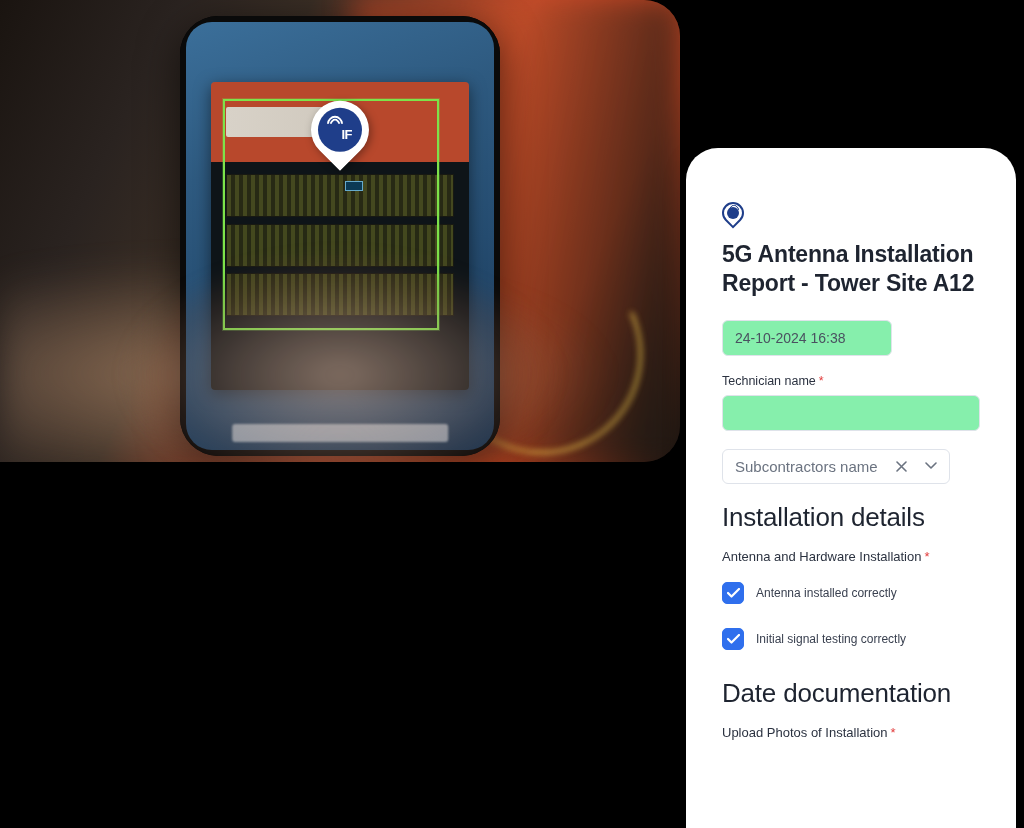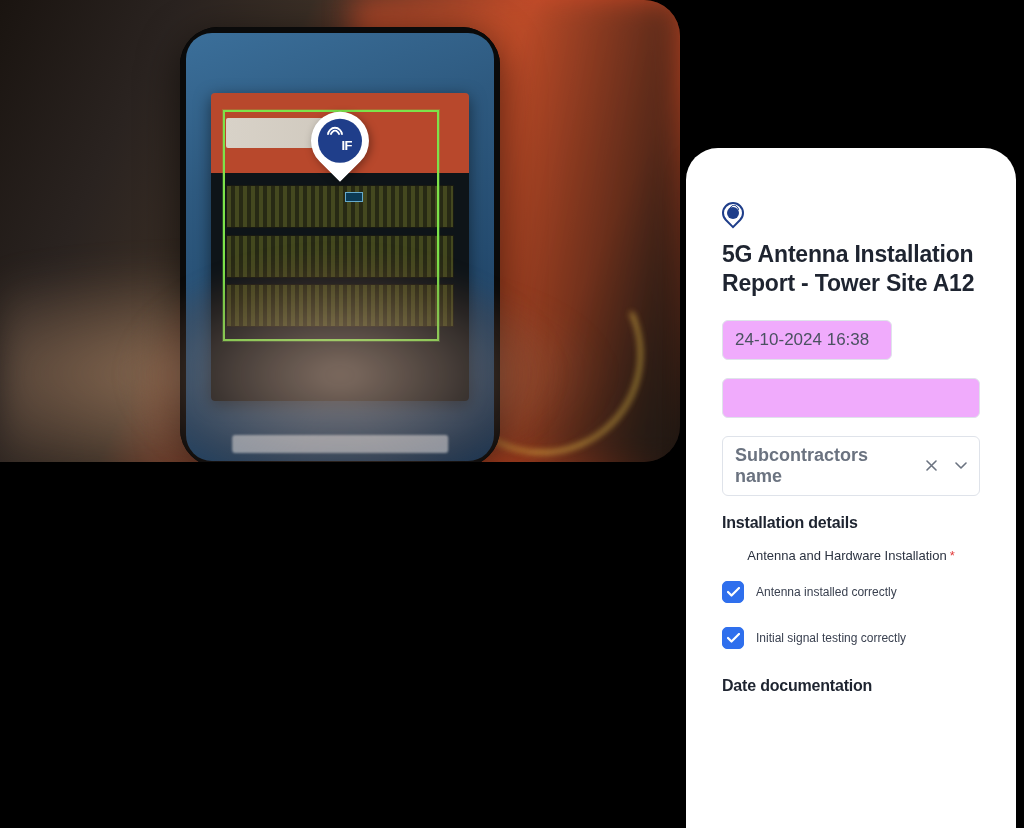--- a/index.html
+++ b/index.html
@@ -15,21 +15,21 @@
       background: linear-gradient(100deg, rgba(200,75,40,.7) 0%, rgba(190,80,40,.5) 40%, rgba(30,25,20,.8) 90%);
       filter: blur(14px); }
     .photo-blur2 { position:absolute; left:0; top:52%; width:100%; height:48%;
       background: radial-gradient(ellipse at 30% 60%, rgba(220,170,130,.5), transparent 60%);
       filter: blur(16px); }
     .cable { position:absolute; left:65%; top:55%; width:200px; height:200px; border:3px solid #e8c24a;
       border-radius:50%; border-top-color:transparent; border-left-color:transparent;
       transform: rotate(20deg); filter: blur(3px); opacity:.85; }
 
     .phone {
-      position:absolute; left:180px; top:27px; width:320px; height:440px;
+      position:absolute; left:180px; top:16px; width:320px; height:440px;
       background:#000; border-radius:38px; box-shadow: inset 0 0 0 9px #0a0a0a, 0 10px 40px rgba(0,0,0,.6);
       padding:6px; overflow:hidden;
     }
     .phone-screen {
       width:100%; height:100%; border-radius:26px; overflow:hidden; position:relative;
       background: linear-gradient(160deg, #3b6f9a 0%, #2e5a80 30%, #254c70 60%, #1a3552 100%);
     }
     .rack { position:absolute; left:8%; top:14%; width:84%; height:72%;
       background: linear-gradient(180deg, #b8482c 0%, #b8482c 26%, #0e1418 26%, #0e1418 100%);
       border-radius:4px; box-shadow: 0 4px 16px rgba(0,0,0,.5); }
@@ -85,35 +85,35 @@
     .brand-wave { position:absolute; left:7px; top:3px; width:10px; height:10px; border:1.5px solid #1f3e8a;
       border-radius:50%; border-bottom-color:transparent; border-right-color:transparent; transform: rotate(45deg); }
 
     .form-title { font-size:23px; font-weight:600; line-height:1.25; color:#1e2430; margin-bottom:22px; letter-spacing:-.2px; }
 
     .field { margin-bottom:18px; }
     .field-label { font-size:12.5px; color:#2b3240; font-weight:500; margin-bottom:7px; display:block; }
     .req { color:#e23b3b; margin-left:3px; }
     .input {
       width:100%; padding:9px 12px; border:1px solid #dfe3ea; border-radius:6px;
-      font-size:17px; color:#4a5160; background:#f0abfc;
+      font-size:14px; color:#4a5160; background:#86efac;
     }
     .input::placeholder { color:#9098a6; }
     .date-input { width:170px; }
 
     .chip {
       display:inline-flex; align-items:center; gap:18px; padding:8px 12px;
-      border:1px solid #dfe3ea; border-radius:6px; font-size:18px; color:#6b7380;
-      cursor:pointer; background:#fff;font-weight:bold;
+      border:1px solid #dfe3ea; border-radius:6px; font-size:15px; color:#6b7380;
+      cursor:pointer; background:#fff;
     }
     .chip-x, .chip-chev { color:#6b7380; display:inline-flex; }
 
-    .section-h { font-size:16px; font-weight:700; color:#1e2430; margin:2px 0 16px; letter-spacing:-.2px; }
-
-    .sub-label { font-size:13px; color:#2b3240; font-weight:500; margin-bottom:18px; display:block;text-align:center; }
+    .section-h { font-size:26px; font-weight:400; color:#1e2430; margin:2px 0 16px; letter-spacing:-.2px; }
+
+    .sub-label { font-size:13px; color:#2b3240; font-weight:500; margin-bottom:18px; display:block; }
 
     .check-row { display:flex; align-items:center; gap:12px; margin-bottom:24px; cursor:pointer; }
     .check-row:last-of-type { margin-bottom:28px; }
     .cbox {
       width:22px; height:22px; border-radius:5px; border:1.5px solid #cfd5df;
       display:flex; align-items:center; justify-content:center; flex-shrink:0;
     }
     .cbox.checked { background:#2f6fed; border-color:#2f6fed; }
     .cbox.checked svg { stroke:#fff; }
     .check-label { font-size:12px; color:#3a4150; }
@@ -158,20 +158,23 @@
     <div class="brand-wave"></div>
   </div>
 
   <h1 class="form-title">5G Antenna Installation Report - Tower Site A12</h1>
 
   <div class="field">
     <input class="input date-input" type="text" value="24-10-2024 16:38" style="">
   </div>
 
   <div class="field">
+    <label class="field-label">
+      <span>Technician name</span><span class="req">*</span>
+    </label>
     <input class="input" type="text" value="" style="">
   </div>
 
   <div class="field">
     <div class="chip">
       <span>Subcontractors name</span>
       <span class="chip-x">
         <svg width="11" height="11" viewBox="0 0 11 11" fill="none">
             <path d="M1 1l9 9M10 1l-9 9" stroke="currentColor" stroke-width="1.6" stroke-linecap="round"></path>
           </svg>
@@ -204,14 +207,17 @@
     <span class="cbox checked">
       <svg width="13" height="10" viewBox="0 0 13 10" fill="none">
           <path d="M1 5l3.5 3.5L12 1" stroke-width="2.2" stroke-linecap="round" stroke-linejoin="round"></path>
         </svg>
     </span>
     <span class="check-label">Initial signal testing correctly</span>
   </div>
 
   <h2 class="section-h">Date documentation</h2>
 
+  <label class="sub-label" style="margin-bottom:0">
+    <span>Upload Photos of Installation</span><span class="req">*</span>
+  </label>
 
 </div>
 
 </body></html>

